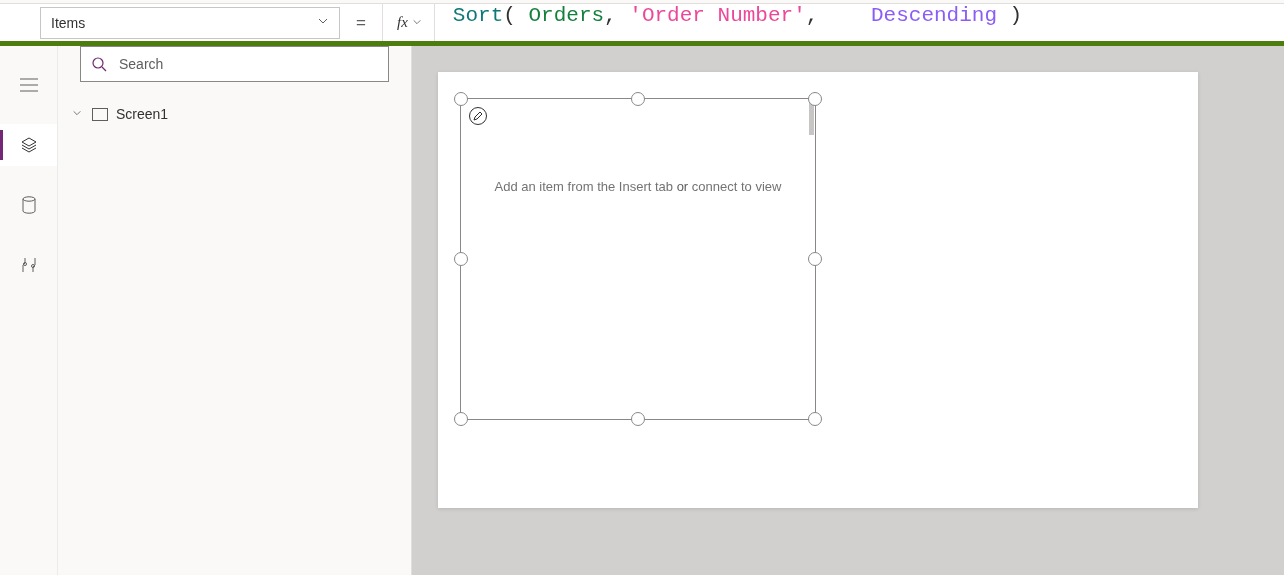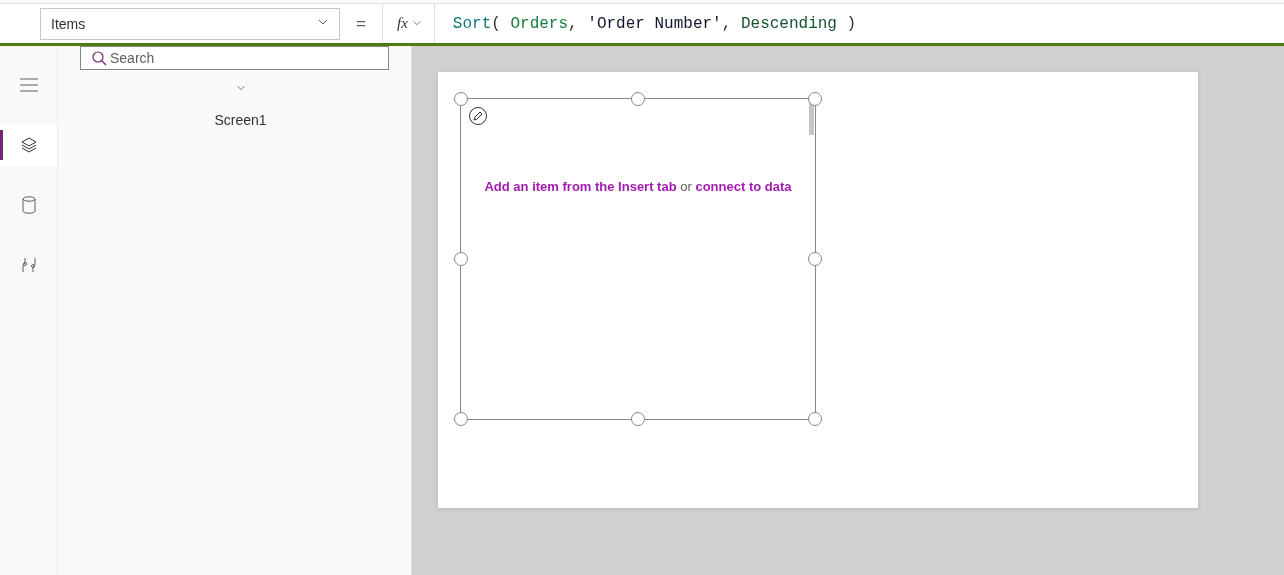--- a/index.html
+++ b/index.html
@@ -11,21 +11,21 @@
       width: 1284px;
       height: 575px;
       overflow: hidden;
     }
     .top-rule { height: 4px; background: #faf9f8; border-bottom: 1px solid #e1dfdd; }
     .formula-bar {
       display: flex;
       align-items: center;
       height: 42px;
       background: #ffffff;
-      border-bottom: 3px solid #4d7c0f;
+      border-bottom: 5px solid #4d7c0f;
     }
     .property-select {
       margin-left: 40px;
       display: flex;
       align-items: center;
       justify-content: space-between;
       width: 300px;
       height: 32px;
       border: 1px solid #c8c6c4;
       background: #ffffff;
@@ -44,31 +44,31 @@
       height: 100%;
       cursor: pointer;
       gap: 4px;
     }
     .fx-label { font-style: italic; font-family: "Segoe UI", serif; color: #323130; font-size: 15px; }
     .fx-chev { color: #605e5c; font-size: 10px; }
     .formula-input {
       flex: 1;
       height: 100%;
       display: flex;
-      align-items: center;
+      align-items: flex-start;
       padding-left: 18px;
       font-family: Consolas, "Courier New", monospace;
-      font-size: 16px;
+      font-size: 21px;
       white-space: pre;
     }
     .tok-fn { color: #0e7878; }
     .tok-p { color: #323130; }
     .tok-id { color: #15803d; }
-    .tok-str { color: #0f172a; }
-    .tok-kw { color: #14532d; }
+    .tok-str { color: #ec4899; }
+    .tok-kw { color: #8b5cf6; margin-left: 40px; }
     .tok-sp { display: inline-block; }
 
     .body-row { display: flex; height: calc(100% - 46px); }
     .rail {
       width: 58px;
       background: #faf9f8;
       border-right: 1px solid #edebe9;
       display: flex;
       flex-direction: column;
       align-items: center;
@@ -111,22 +111,22 @@
       justify-content: space-between;
       height: 56px;
       padding: 0 18px 0 22px;
     }
     .panel-title { font-size: 19px; color: #323130; }
     .panel-close { color: #605e5c; cursor: pointer; }
     .search-wrap { padding: 0 22px 12px 22px; }
     .search {
       display: flex;
       align-items: center;
-      gap: 3px;
-      height: 24px;
+      gap: 12px;
+      height: 36px;
       border: 1px solid #8a8886;
       background: #ffffff;
       padding: 2px 10px;
     }
     .search svg { color: #742774; }
     .search input {
       border: none;
       outline: none;
       font-size: 14px;
       flex: 1;
@@ -139,21 +139,20 @@
       display: flex; align-items: center; gap: 10px;
       height: 40px; padding-left: 28px;
       border-bottom: 1px solid #edebe9;
       cursor: pointer;
     }
     .tree-app svg { color: #605e5c; }
     .tree-screen {
       display: flex; align-items: center; gap: 8px;
       height: 40px; padding-left: 12px;
       cursor: pointer;
-      flex-direction: column;
     }
     .tree-screen .chev { color: #605e5c; font-size: 12px; width: 14px; text-align: center; }
     .tree-gal {
       display: flex; align-items: center;
       height: 40px; padding-left: 52px;
       background: #e1dfdd;
       cursor: pointer;
       position: relative;
     }
     .tree-gal .gal-icon { margin-right: 10px; }
@@ -213,21 +212,21 @@
       cursor: pointer;
     }
     .placeholder {
       position: absolute;
       top: 80px;
       width: 100%;
       text-align: center;
       font-size: 13px;
       color: #605e5c;
     }
-    .placeholder .link { color: #a21caf; cursor: pointer; font-weight: bold; }
+    .placeholder .link { color: #737373; cursor: pointer; }
   </style>
 </head>
 <body>
 
 <div class="top-rule"></div>
 
 <div class="formula-bar">
   <div class="property-select">
     <span class="val">Items</span>
     <span class="chev">
@@ -306,21 +305,21 @@
   <div class="canvas-wrap">
     <div class="canvas">
       <div class="selection">
         <div class="edit-badge">
           <svg width="10" height="10" viewBox="0 0 10 10">
               <path d="M1 9 L2 6 L7 1 L9 3 L4 8 Z" fill="none" stroke="#323130" stroke-width="1"></path>
             </svg>
         </div>
         <div class="sel-inner-scroll"></div>
         <div class="placeholder">
-          <span class="link">Add an item from the Insert tab</span><span> or </span><span class="link">connect to data</span>
+          <span class="link">Add an item from the Insert tab</span><span> or </span><span class="link">connect to view</span>
         </div>
         <div class="handle h-tl"></div>
         <div class="handle h-tm"></div>
         <div class="handle h-tr"></div>
         <div class="handle h-ml"></div>
         <div class="handle h-mr"></div>
         <div class="handle h-bl"></div>
         <div class="handle h-bm"></div>
         <div class="handle h-br"></div>
       </div>

